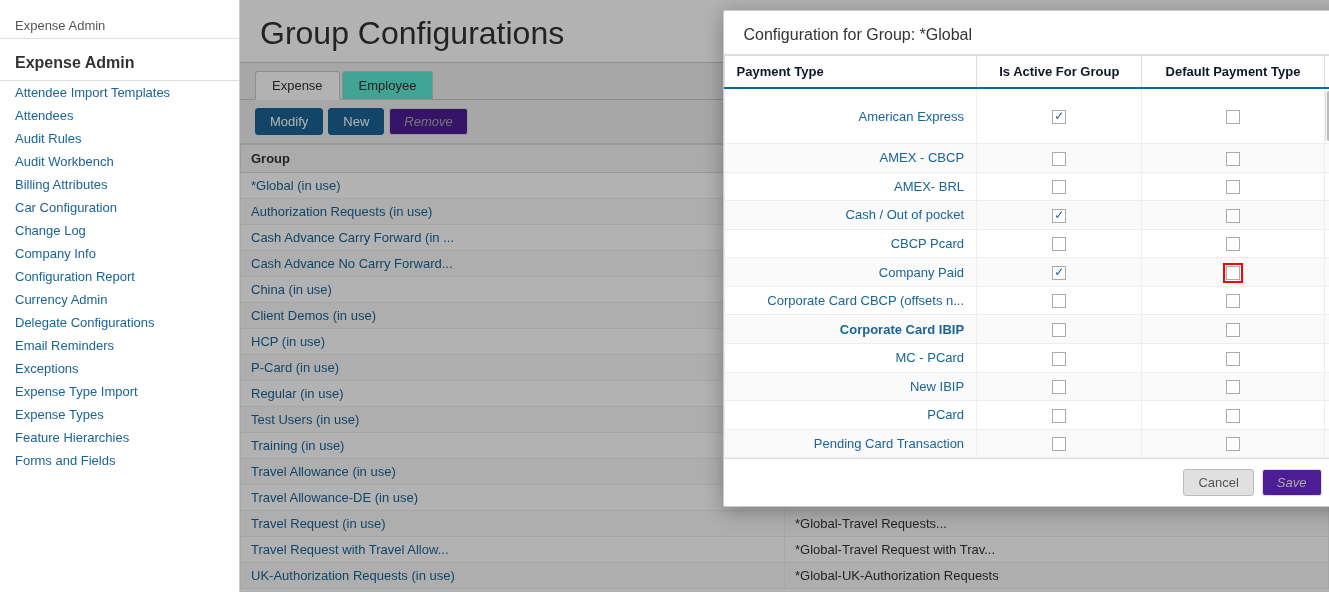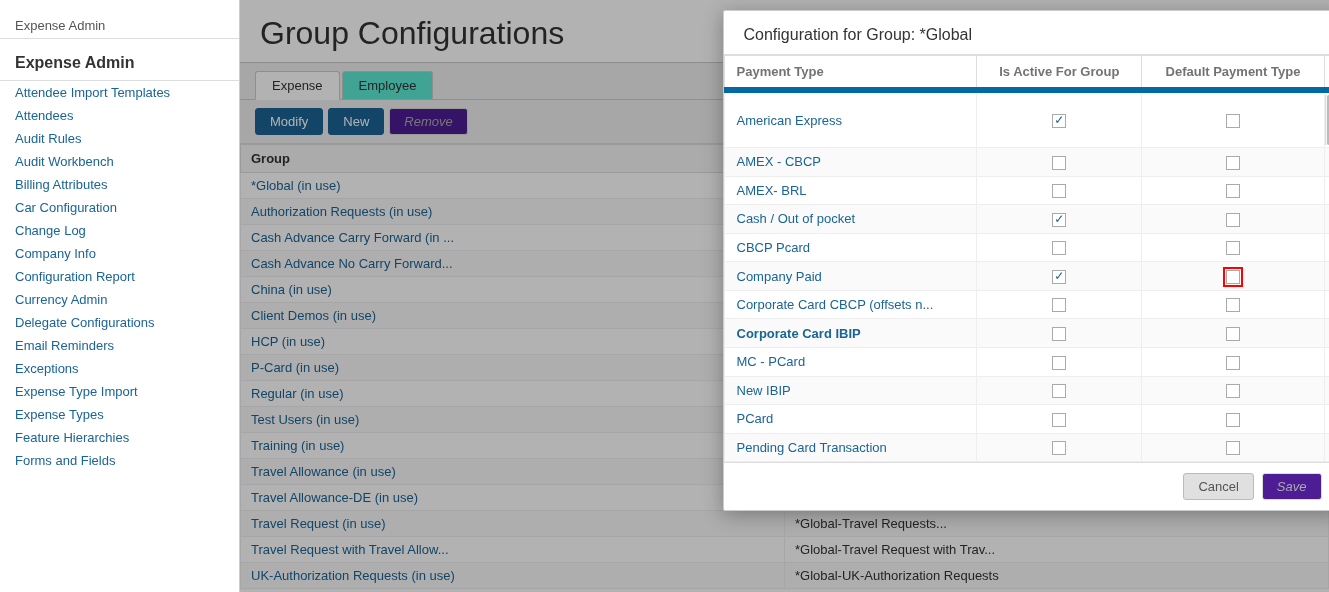--- a/index.html
+++ b/index.html
@@ -40,23 +40,23 @@
 
     
     .modal { position: absolute; top: 10px; left: 50%; transform: translateX(-10%); width: 620px; background: #fff; border: 1px solid #ccc; box-shadow: 0 4px 20px rgba(0,0,0,0.3); z-index: 20; border-radius: 2px; }
     .modal-header { padding: 15px 20px 10px; border-bottom: 1px solid #ddd; }
     .modal-title { font-size: 16px; color: #333; }
     .modal-body { padding: 0; max-height: 420px; overflow-y: auto; }
     .modal-footer { padding: 10px 20px; border-top: 1px solid #ddd; display: flex; justify-content: flex-end; gap: 8px; }
 
     
     .modal-table { width: 100%; border-collapse: collapse; font-size: 13px; }
-    .modal-table thead th { padding: 8px 12px; border-bottom: 6px solid #0369a1; text-align: left; color: #737373; font-weight: bold; background: #fff; }
+    .modal-table thead th { padding: 8px 12px; border-bottom: 2px solid #0369a1; text-align: left; color: #0f172a; font-weight: bold; background: #fff; }
     .modal-table thead th:not(:first-child) { text-align: center; border-left: 1px solid #ddd; }
-    .modal-table tbody td { padding: 6px 12px; border-bottom: 1px solid #eee; color: #1a6496; }
+    .modal-table tbody td { padding: 6px 12px; border-bottom: 1px solid #eee; color: #1a6496; text-align: right; }
     .modal-table tbody td:not(:first-child) { text-align: center; border-left: 1px solid #eee; }
 
     
     .cb { width: 14px; height: 14px; border: 1px solid #aaa; display: inline-block; background: #fff; vertical-align: middle; cursor: pointer; }
     .cb.checked { background: #fff; position: relative; }
     .cb.checked::after { content: '✓'; position: absolute; top: -2px; left: 1px; font-size: 12px; color: #1a6496; }
     .cb-highlighted { outline: 2px solid red; outline-offset: 1px; }
 
     .expense-admin-label { font-size: 13px; color: #555; padding: 8px 15px 5px; }
   </style>

